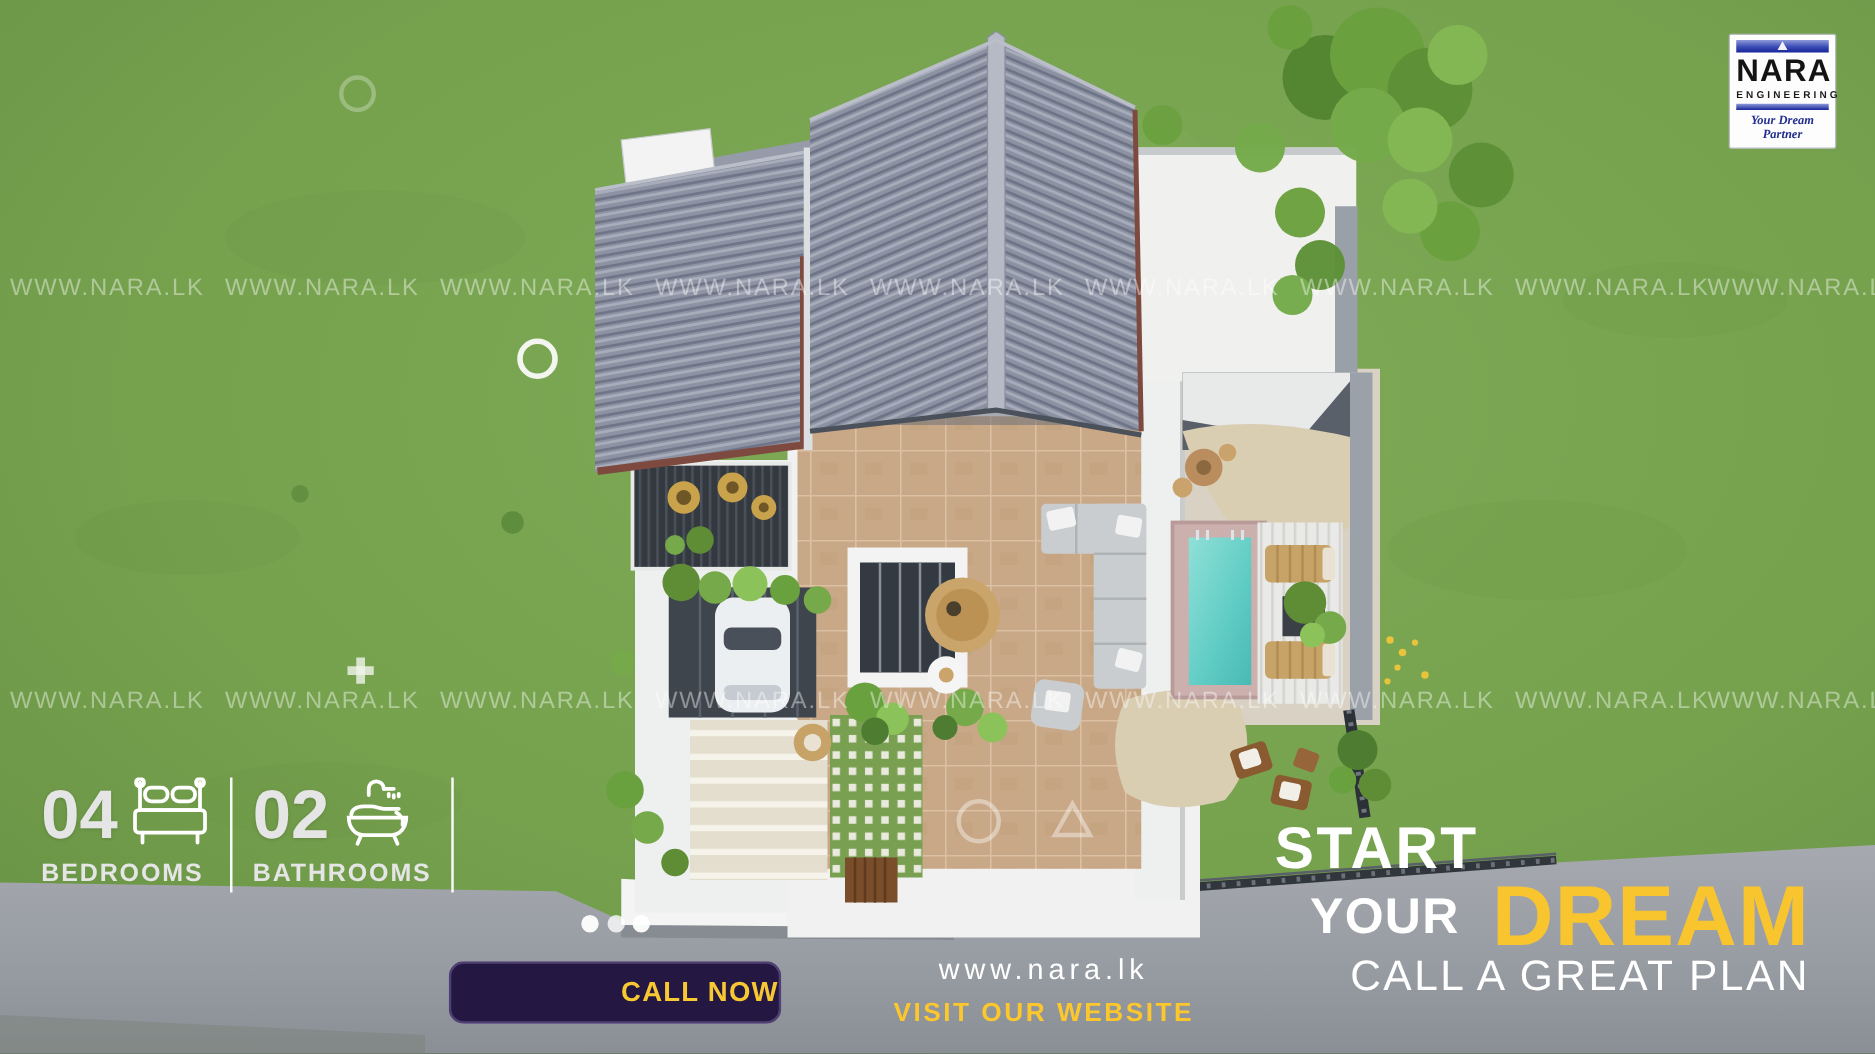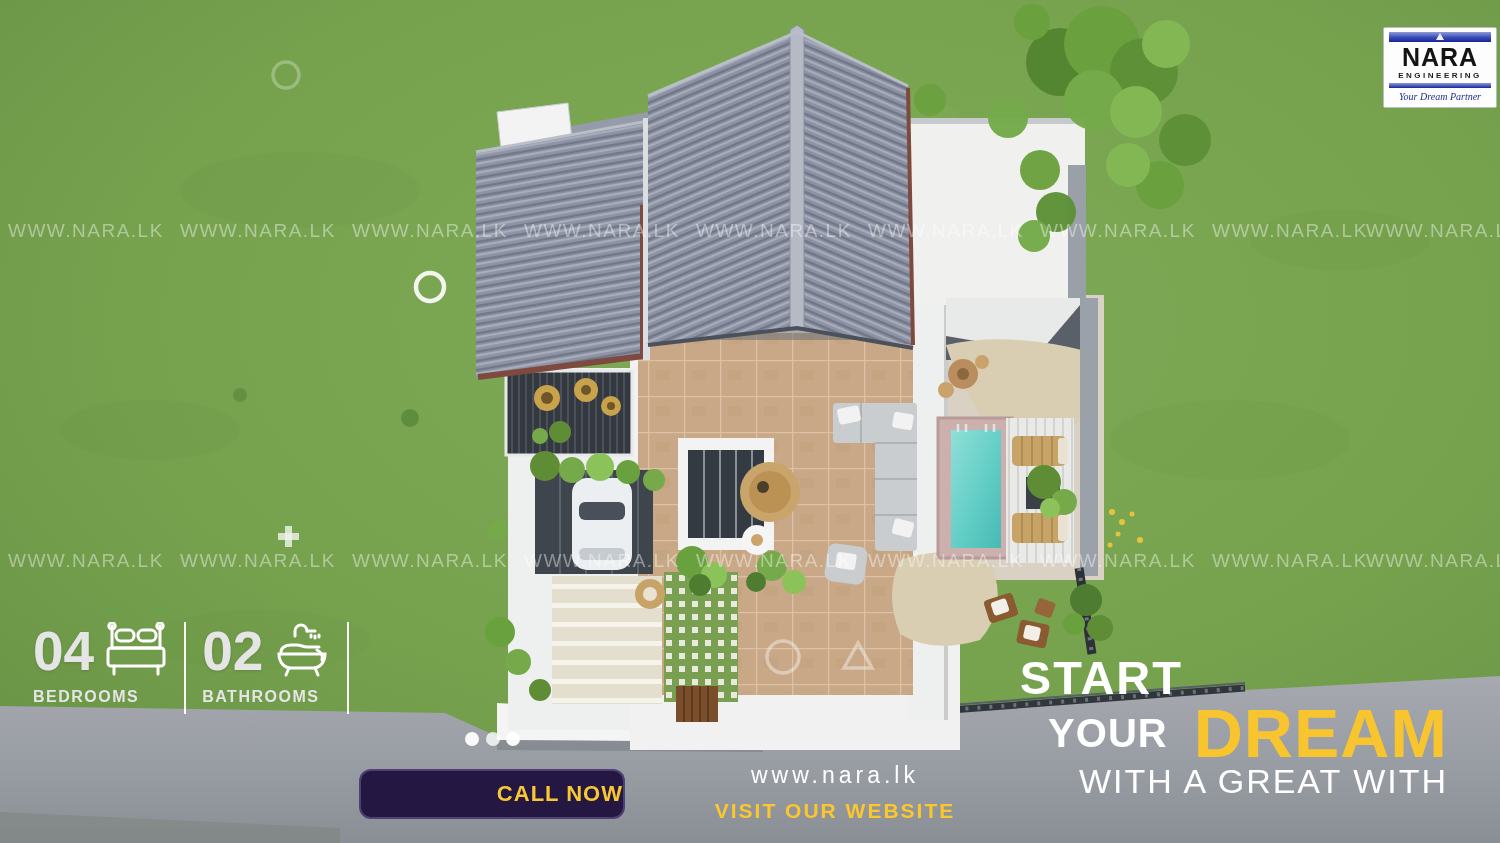--- a/index.html
+++ b/index.html
@@ -6,37 +6,37 @@
   .stage{position:relative;width:1500px;height:843px;overflow:hidden;
          font-family:"Liberation Sans",sans-serif;-webkit-font-smoothing:antialiased;}
   .stage svg.scene{position:absolute;left:0;top:0;}
 
   
   .wm-layer{position:absolute;inset:0;pointer-events:none;}
   .wm{position:absolute;font-size:19px;letter-spacing:1.5px;color:rgba(255,255,255,.42);
       font-weight:400;white-space:nowrap;}
 
   
-  .logo{position:absolute;left:1383px;top:27px;width:114px;background:#fdfdfd;
+  .logo{position:absolute;left:1383px;top:27px;width:86px;background:#fdfdfd;
         border:1px solid #b9bdc2;border-radius:2px;padding:4px 5px 5px;box-sizing:border-box;text-align:center;}
   .logo-bar{height:10px;background:linear-gradient(180deg,#8e9ada 0%,#3a4cb4 55%,#16259a 100%);position:relative;}
   .logo-bar .dart{position:absolute;left:50%;top:1px;transform:translateX(-50%);width:0;height:0;
         border-left:4px solid transparent;border-right:4px solid transparent;border-bottom:7px solid #f2f2f8;}
   .logo-name{font-size:25px;font-weight:700;color:#141414;letter-spacing:1px;line-height:1.05;margin-top:2px;}
   .logo-sub{font-size:8px;font-weight:700;color:#1c1c1c;letter-spacing:2.5px;margin:1px 0 3px;}
   .logo-bar2{height:5px;background:linear-gradient(180deg,#8e9ada,#16259a);}
   .logo-tagline{font-family:"Liberation Serif",serif;font-style:italic;font-size:10px;color:#232f8f;
-        margin-top:3px;font-weight:400;}
+        margin-top:3px;font-weight:700;}
 
   
   .stats{position:absolute;left:33px;top:620px;display:flex;align-items:stretch;color:#e5e5e5;}
   .stat{display:flex;flex-direction:column;justify-content:flex-start;}
   .stat-top{display:flex;align-items:center;gap:10px;height:62px;}
   .stat-num{font-size:55px;font-weight:700;line-height:1;text-shadow:0 1px 3px rgba(0,0,0,.15);}
-  .stat-label{font-size:16px;font-weight:700;letter-spacing:1.5px;margin-top:6px;}
+  .stat-label{font-size:20px;font-weight:700;letter-spacing:1.5px;margin-top:6px;}
   .stat-div{width:2px;background:rgba(255,255,255,.95);margin:2px 16px 0;height:92px;}
   .stat svg{display:block;}
 
   
   .contact{position:absolute;left:38px;top:757px;color:#fff;}
   .contact-line{font-size:22px;letter-spacing:.5px;color:#f4f4f4;}
   .contact-phone{font-size:29px;font-weight:700;color:#fcc62d;letter-spacing:1px;margin-top:3px;}
   .btn-call{position:absolute;left:359px;top:769px;width:266px;height:50px;border-radius:12px;
         background:#241742;border:2px solid rgba(160,140,210,.35);display:flex;align-items:center;justify-content:flex-end;
         cursor:pointer;box-sizing:border-box;}
@@ -392,15 +392,15 @@
   <div class="website">
     <div class="website-url">www.nara.lk</div>
     <div class="website-cta">VISIT OUR WEBSITE</div>
   </div>
 
   <div class="hl hl-1">START</div>
   <div class="hl hl-2">
     <span class="small">YOUR</span>
     <span class="big">DREAM</span>
   </div>
-  <div class="hl hl-3">WITH A GREAT WITH</div>
+  <div class="hl hl-3">CALL A GREAT PLAN</div>
 
 </div>
 
 </body></html>

